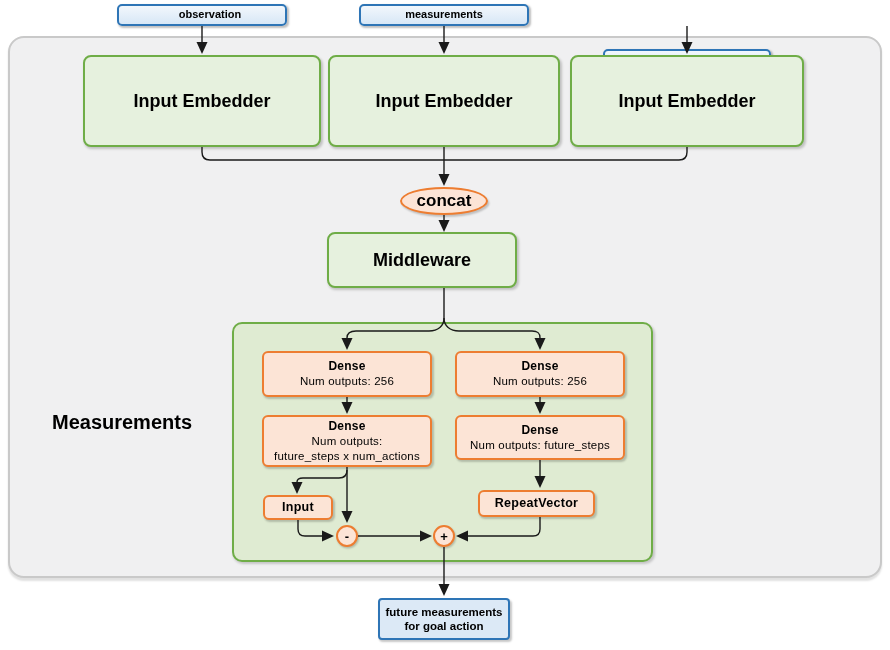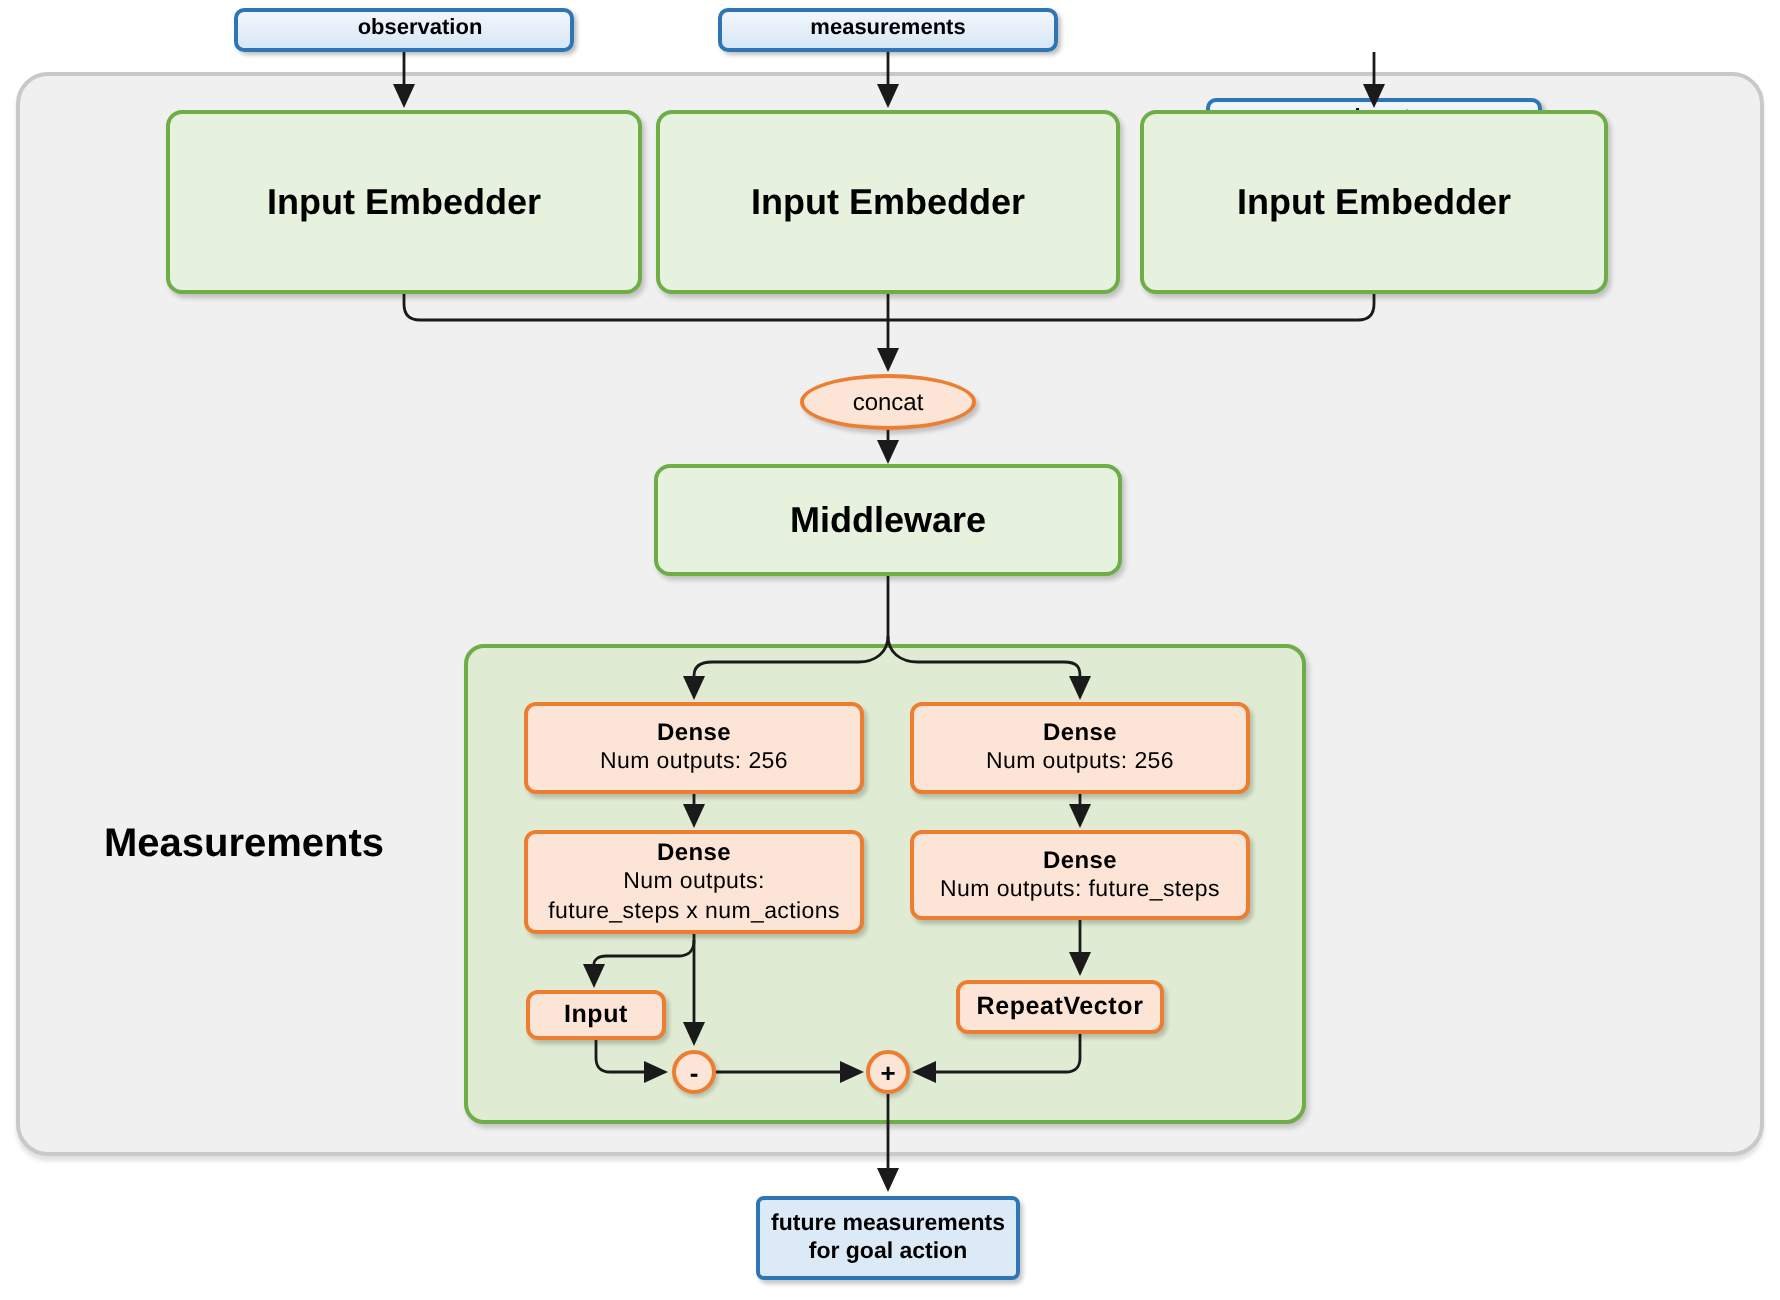--- a/index.html
+++ b/index.html
@@ -29,21 +29,21 @@
   .inner-container{position:absolute;left:232px;top:322px;width:421px;height:240px;
         border:2.5px solid var(--green-border);border-radius:10px;
         background:var(--inner-green-fill);box-sizing:border-box;
         box-shadow:1.5px 2px 2.5px rgba(0,0,0,0.18);}
   .orange-box{border:2.5px solid var(--orange-border);border-radius:6px;
         background:var(--orange-fill);box-shadow:1.5px 2px 2px rgba(0,0,0,0.2);}
   .orange-box .ttl{font-weight:bold;font-size:12px;letter-spacing:0.2px;}
   .orange-box .ln{font-size:11.5px;letter-spacing:0.2px;}
   .small-orange{font-weight:bold;font-size:12.5px;letter-spacing:0.3px;}
   .ellipse{border:2.5px solid var(--orange-border);border-radius:50%;
-        background:var(--orange-fill);font-weight:normal;font-size:12px;
+        background:var(--orange-fill);font-weight:bold;font-size:17px;
         box-shadow:1.5px 2px 2px rgba(0,0,0,0.2);}
   .circle-op{border:2.5px solid var(--orange-border);border-radius:50%;
         background:var(--orange-fill);font-weight:bold;font-size:13px;line-height:1;
         box-shadow:1px 1.5px 2px rgba(0,0,0,0.2);}
   .head-title{font-weight:bold;font-size:20px;line-height:1.6;}
   svg.connectors{position:absolute;left:0;top:0;pointer-events:none;}
   svg.connectors path{stroke:var(--line-color);stroke-width:1.4;fill:none;}
   svg.connectors polygon{fill:var(--line-color);stroke:none;}
 </style>
 </head>
@@ -60,42 +60,42 @@
 <div class="node blue-box" style="left:117px;top:4px;width:170px;height:22px;padding-left:16px;">observation</div>
 <div class="node blue-box" style="left:359px;top:4px;width:170px;height:22px;">measurements</div>
 <div class="node blue-box" style="left:603px;top:4px;width:168px;height:22px;margin-top:45px;">goal vector</div>
 
 <div class="node green-box embedder" style="left:83px;top:55px;width:238px;height:92px;">Input Embedder</div>
 <div class="node green-box embedder" style="left:328px;top:55px;width:232px;height:92px;">Input Embedder</div>
 <div class="node green-box embedder" style="left:570px;top:55px;width:234px;height:92px;">Input Embedder</div>
 
 <div class="node ellipse" style="left:400px;top:187px;width:88px;height:28px;">concat</div>
 
-<div class="node green-box middleware" style="left:327px;top:232px;width:234px;height:56px;">Middleware</div>
+<div class="node green-box middleware" style="left:327px;top:232px;width:190px;height:56px;">Middleware</div>
 
 <div class="node orange-box" style="left:262px;top:351px;width:170px;height:46px;">
   <div class="ttl">Dense</div>
   <div class="ln">Num outputs: 256</div>
 </div>
 <div class="node orange-box" style="left:455px;top:351px;width:170px;height:46px;">
   <div class="ttl">Dense</div>
   <div class="ln">Num outputs: 256</div>
 </div>
 <div class="node orange-box" style="left:262px;top:415px;width:170px;height:52px;">
   <div class="ttl">Dense</div>
   <div class="ln">Num outputs:</div>
   <div class="ln">future_steps x num_actions</div>
 </div>
 <div class="node orange-box" style="left:455px;top:415px;width:170px;height:45px;">
   <div class="ttl">Dense</div>
   <div class="ln">Num outputs: future_steps</div>
 </div>
 
 <div class="node orange-box small-orange" style="left:263px;top:495px;width:70px;height:25px;">Input</div>
-<div class="node orange-box small-orange" style="left:478px;top:490px;width:104px;height:27px;">RepeatVector</div>
+<div class="node orange-box small-orange" style="left:478px;top:490px;width:117px;height:27px;">RepeatVector</div>
 
 <div class="node circle-op" style="left:336px;top:525px;width:22px;height:22px;">-</div>
 <div class="node circle-op" style="left:433px;top:525px;width:22px;height:22px;">+</div>
 
 <div class="node blue-box-flat" style="left:378px;top:598px;width:132px;height:42px;">
   <div>future measurements</div>
   <div>for goal action</div>
 </div>
 
 <svg class="connectors" width="890" height="650" viewBox="0 0 890 650">

